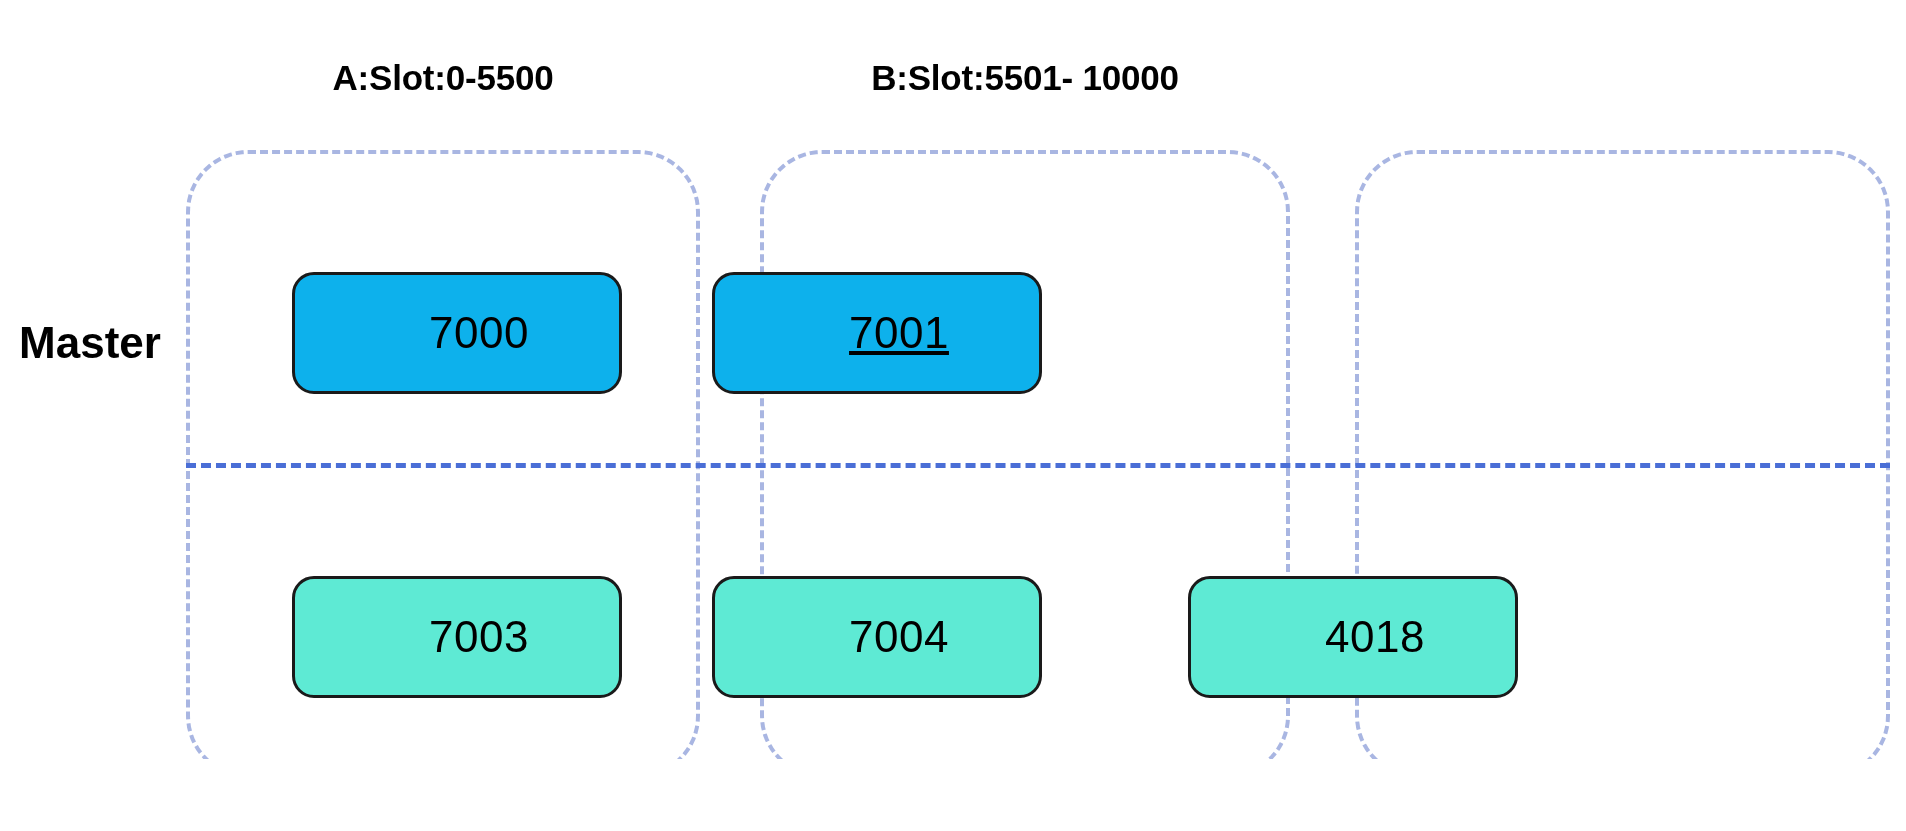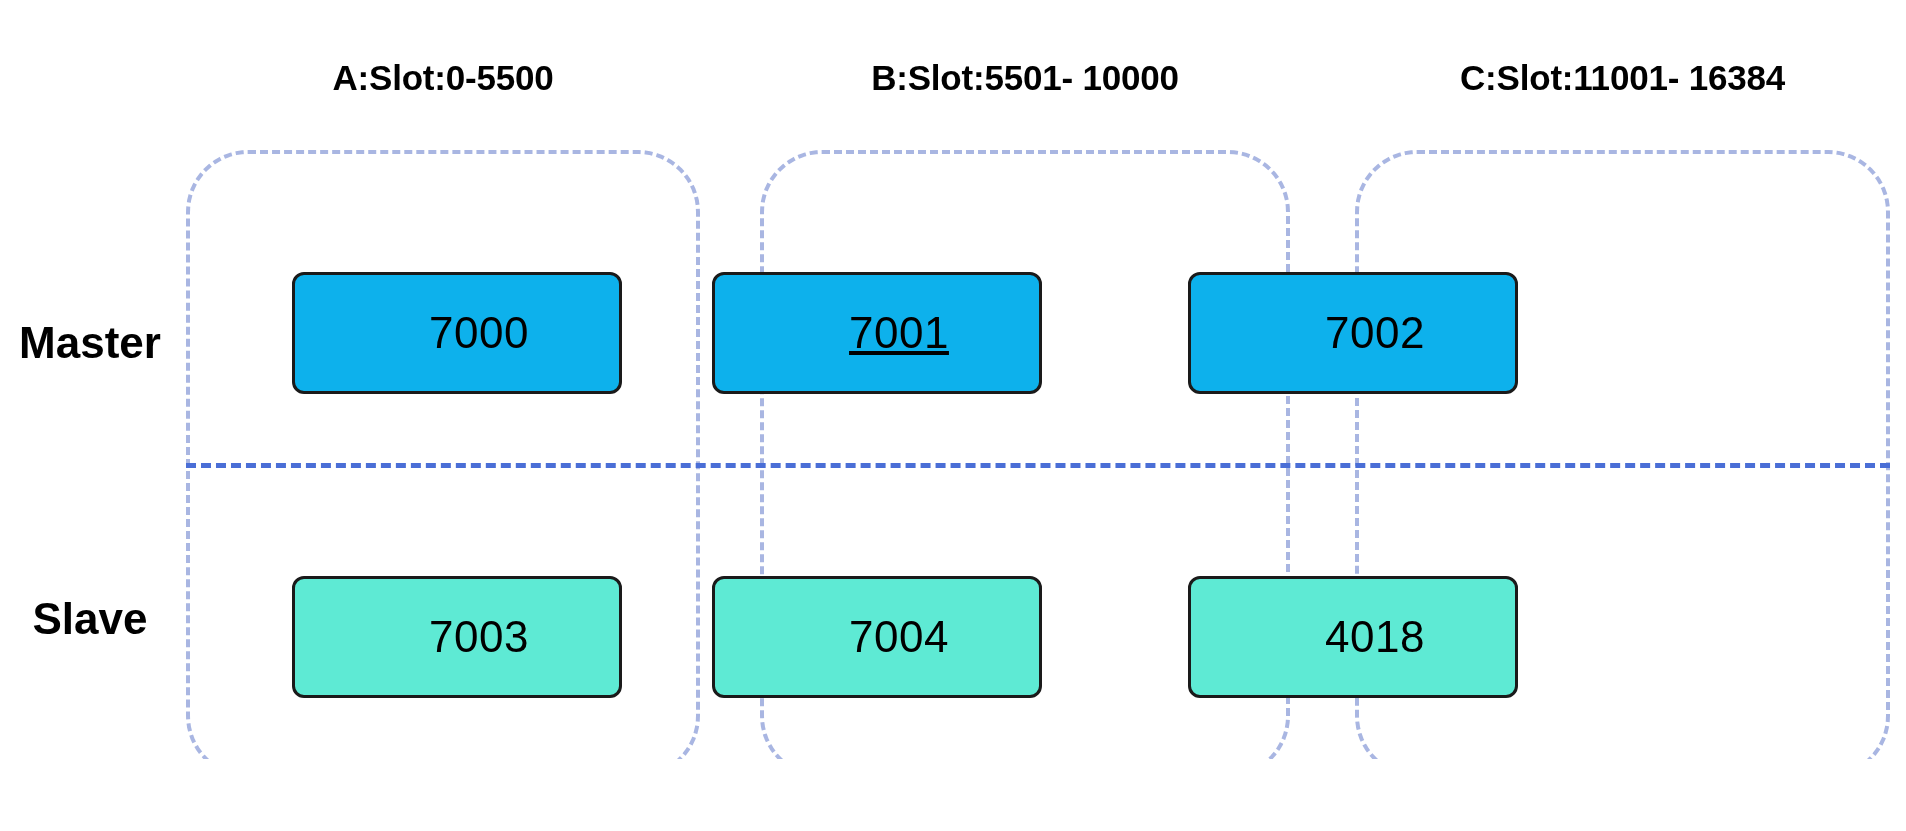--- a/index.html
+++ b/index.html
@@ -70,21 +70,21 @@
     border-top: 5px dashed #4a6ed6;
   }
 
   
   .node {
     position: absolute;
     box-sizing: border-box;
     width: 330px;
     height: 122px;
     border: 3px solid #1a1a1a;
-    border-radius: 12px;
+    border-radius: 22px;
     display: flex;
     align-items: center;
     justify-content: center;
     font-size: 44px;
     font-weight: normal;
     color: #000000;
     letter-spacing: 0.5px;
   }
   .node.master { top: 272px; background: #0db1ec; }
   .node.slave  { top: 576px; background: #5eead4; }
@@ -95,39 +95,34 @@
     transform: translateX(22px);
   }
 </style>
 </head>
 <body>
 
 <div id="canvas">
 
   <div class="col-title" style="left:186px; width:514px;">A:Slot:0-5500</div>
   <div class="col-title" style="left:760px; width:530px;">B:Slot:5501- 10000</div>
-  <div class="col-title" style="left:1355px; width:535px;">C:Slot:11001- 16384</div>
 
   <div class="row-label master">Master</div>
-  <div class="row-label slave">Slave</div>
 
   <div class="group-box" style="left:186px;  width:514px;"></div>
   <div class="group-box" style="left:760px;  width:530px;"></div>
   <div class="group-box" style="left:1355px; width:535px;"></div>
 
   <div class="divider"></div>
 
   <div class="node master" style="left:292px;">
     <span class="node-label">7000</span>
   </div>
   <div class="node master" style="left:712px;text-decoration:underline;">
     <span class="node-label">7001</span>
-  </div>
-  <div class="node master" style="left:1188px;">
-    <span class="node-label">7002</span>
   </div>
 
   <div class="node slave" style="left:292px;">
     <span class="node-label">7003</span>
   </div>
   <div class="node slave" style="left:712px;">
     <span class="node-label">7004</span>
   </div>
   <div class="node slave" style="left:1188px;">
     <span class="node-label">4018</span>

